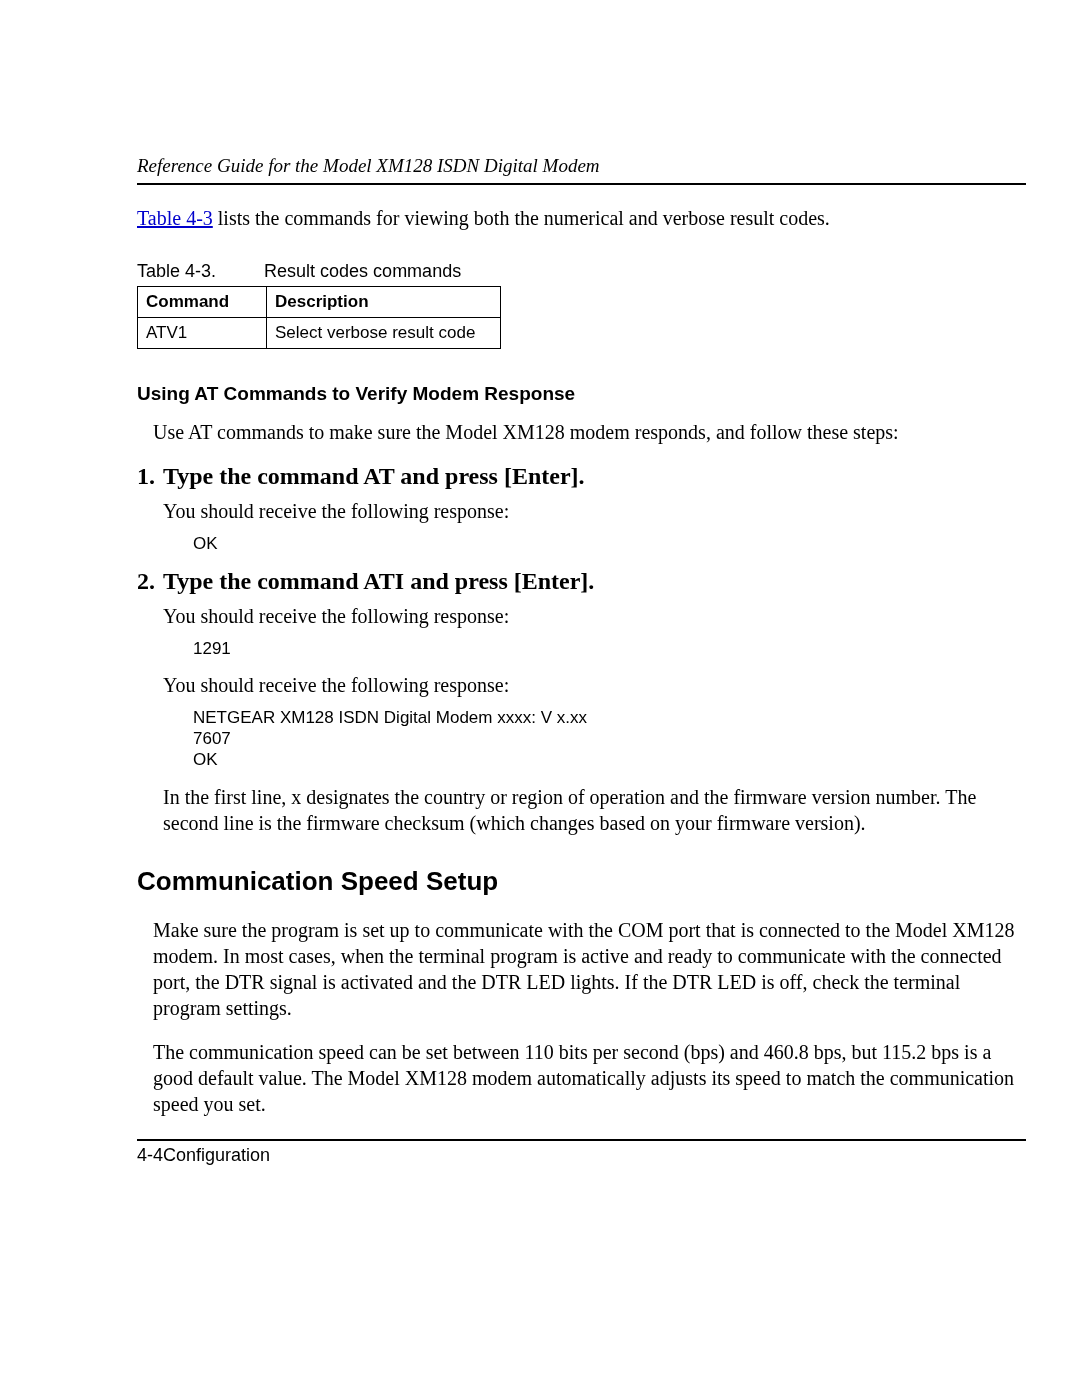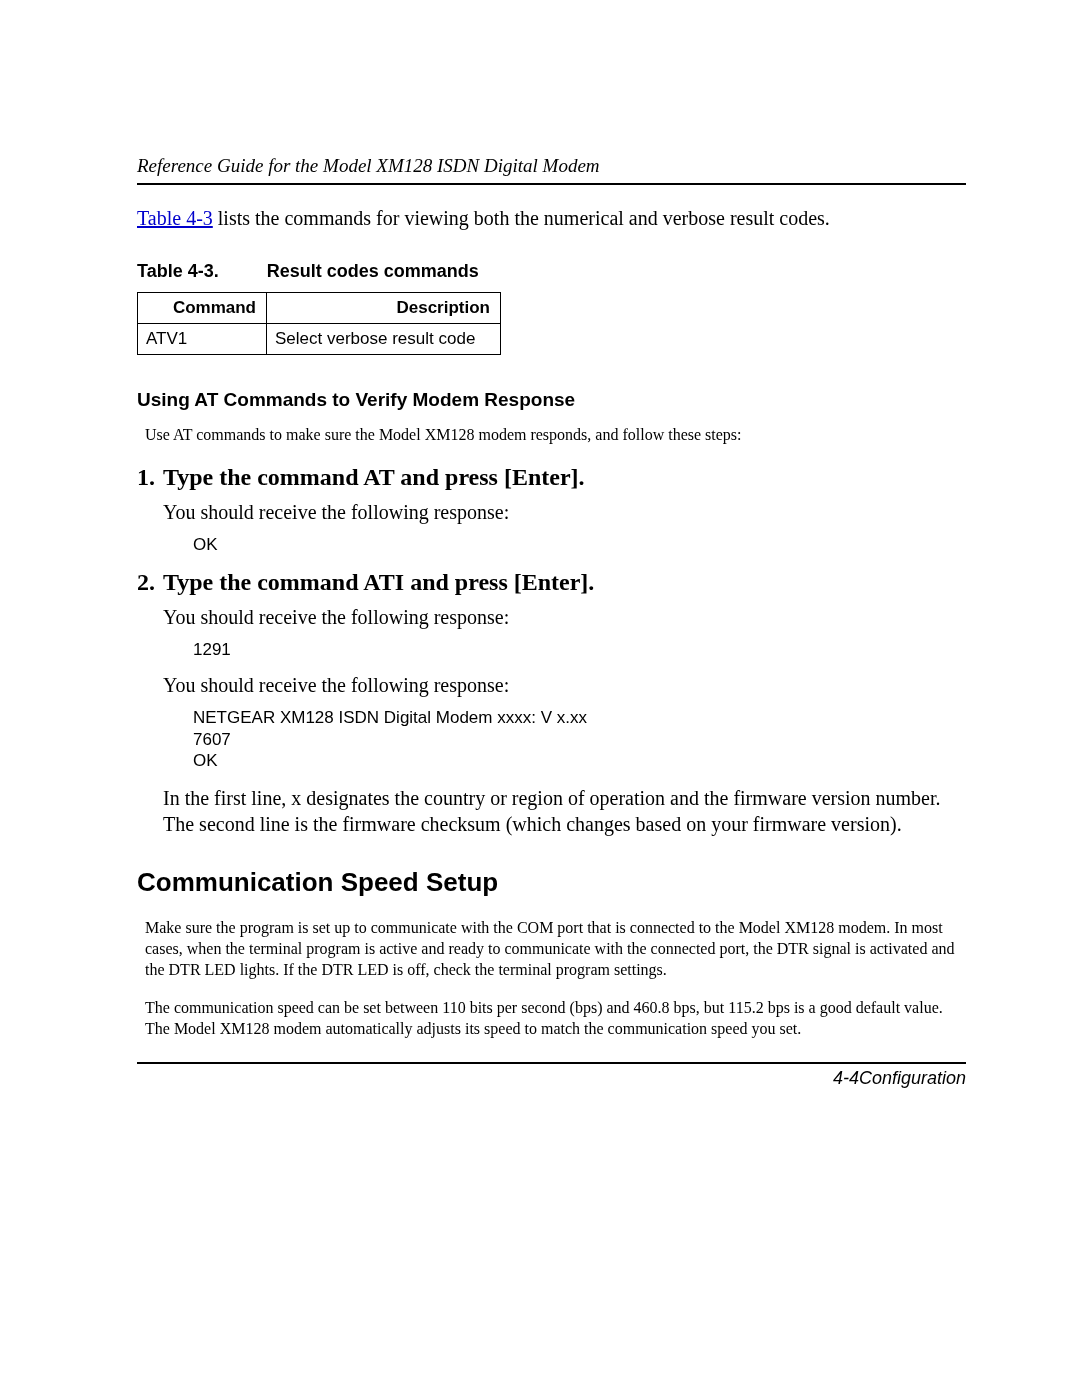--- a/index.html
+++ b/index.html
@@ -6,21 +6,21 @@
     margin: 0;
     padding: 0;
     background: #fff;
     font-family: "Times New Roman", Times, serif;
     color: #000;
   }
   .page {
     width: 1080px;
     height: 1397px;
     box-sizing: border-box;
-    padding: 155px 114px 0 137px;
+    padding: 155px 54px 0 137px;
     position: relative;
   }
   .running-head {
     font-style: italic;
     font-size: 19px;
     padding-bottom: 6px;
   }
   .hr-top {
     border: none;
     border-top: 2px solid #000;
@@ -31,56 +31,55 @@
     line-height: 1.3;
     margin-bottom: 30px;
   }
   .intro a {
     color: #0000cc;
     text-decoration: underline;
     text-align: center;
   }
   .table-caption {
     font-family: Arial, Helvetica, sans-serif;
-    font-weight: bold;
+    font-weight: normal;
     font-size: 18px;
-    margin-bottom: 10px;
+    margin-bottom: 4px;
   }
   .table-caption .tcap-gap {
     display: inline-block;
     width: 48px;
   }
   table.result {
     border-collapse: collapse;
     font-family: Arial, Helvetica, sans-serif;
     font-size: 17px;
   }
   table.result th, table.result td {
     border: 1px solid #000;
     padding: 5px 10px 5px 8px;
     text-align: left;
     font-weight: normal;
   }
   table.result th {
     font-weight: bold;
-    text-align: right;
   }
   .col-cmd { width: 110px; }
   .col-desc { width: 215px; }
 
   h3.sub {
     font-family: Arial, Helvetica, sans-serif;
     font-weight: bold;
     font-size: 19px;
     margin: 34px 0 14px 0;
   }
   p.body {
-    font-size: 16px;
+    font-size: 20px;
     line-height: 1.3;
-    margin: 0 0 18px 8px;
+    margin: 0 0 18px 16px;
   }
   .step {
     font-size: 24px;
     margin: 0 0 10px 0;
   }
   .step .num {
     display: inline-block;
     width: 26px;
     font-weight: bold;
   }
@@ -108,24 +107,23 @@
     font-size: 26px;
     margin: 30px 0 20px 0;
   }
   .footer-rule {
     border: none;
     border-top: 2px solid #000;
     margin: 22px 0 4px 0;
   }
   .footer {
     display: flex;
-    justify-content: flex-end;
+    justify-content: flex-start;
     font-family: Arial, Helvetica, sans-serif;
     font-size: 18px;
-    font-style: italic;
   }
 </style>
 </head>
 <body>
 
 <div class="page">
 
   <div class="running-head">Reference Guide for the Model XM128 ISDN Digital Modem</div>
   <hr class="hr-top">
 

